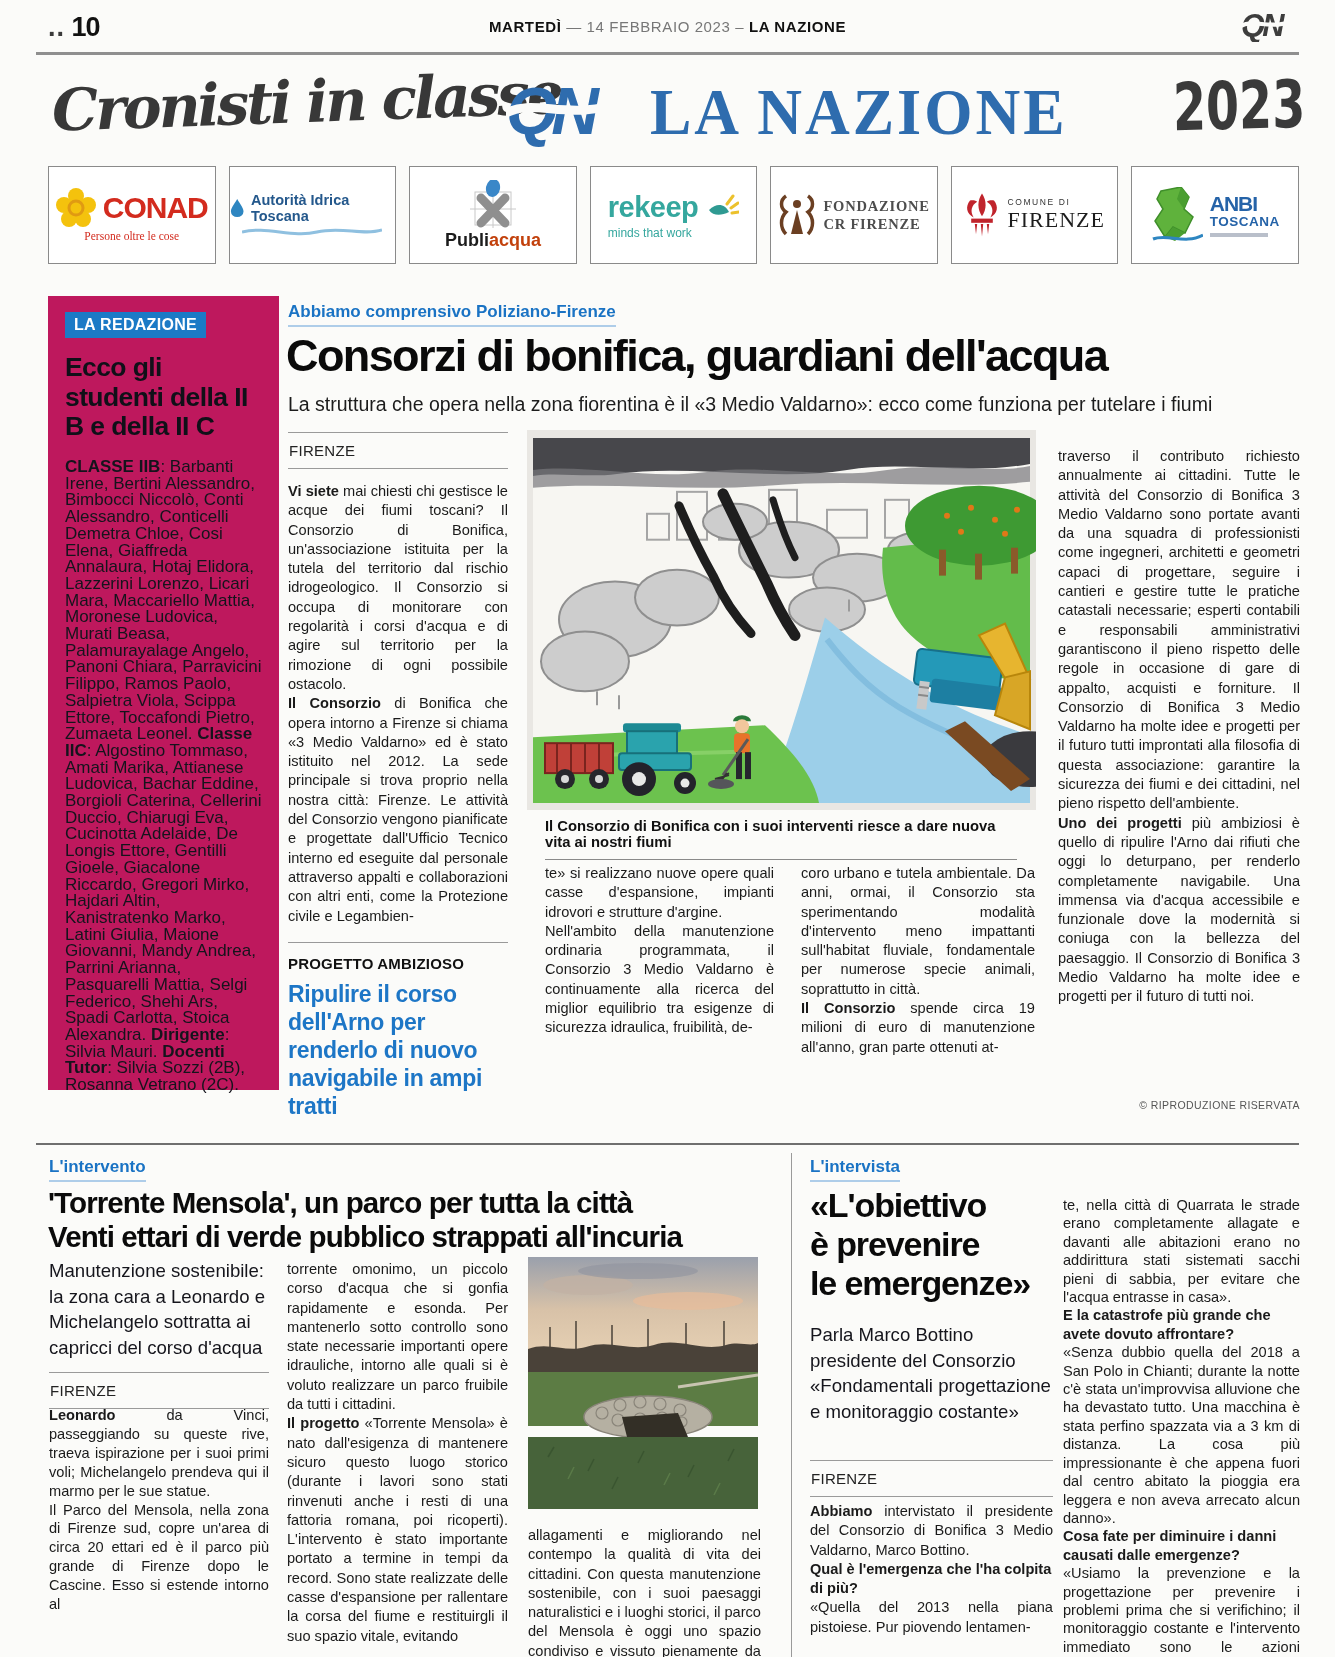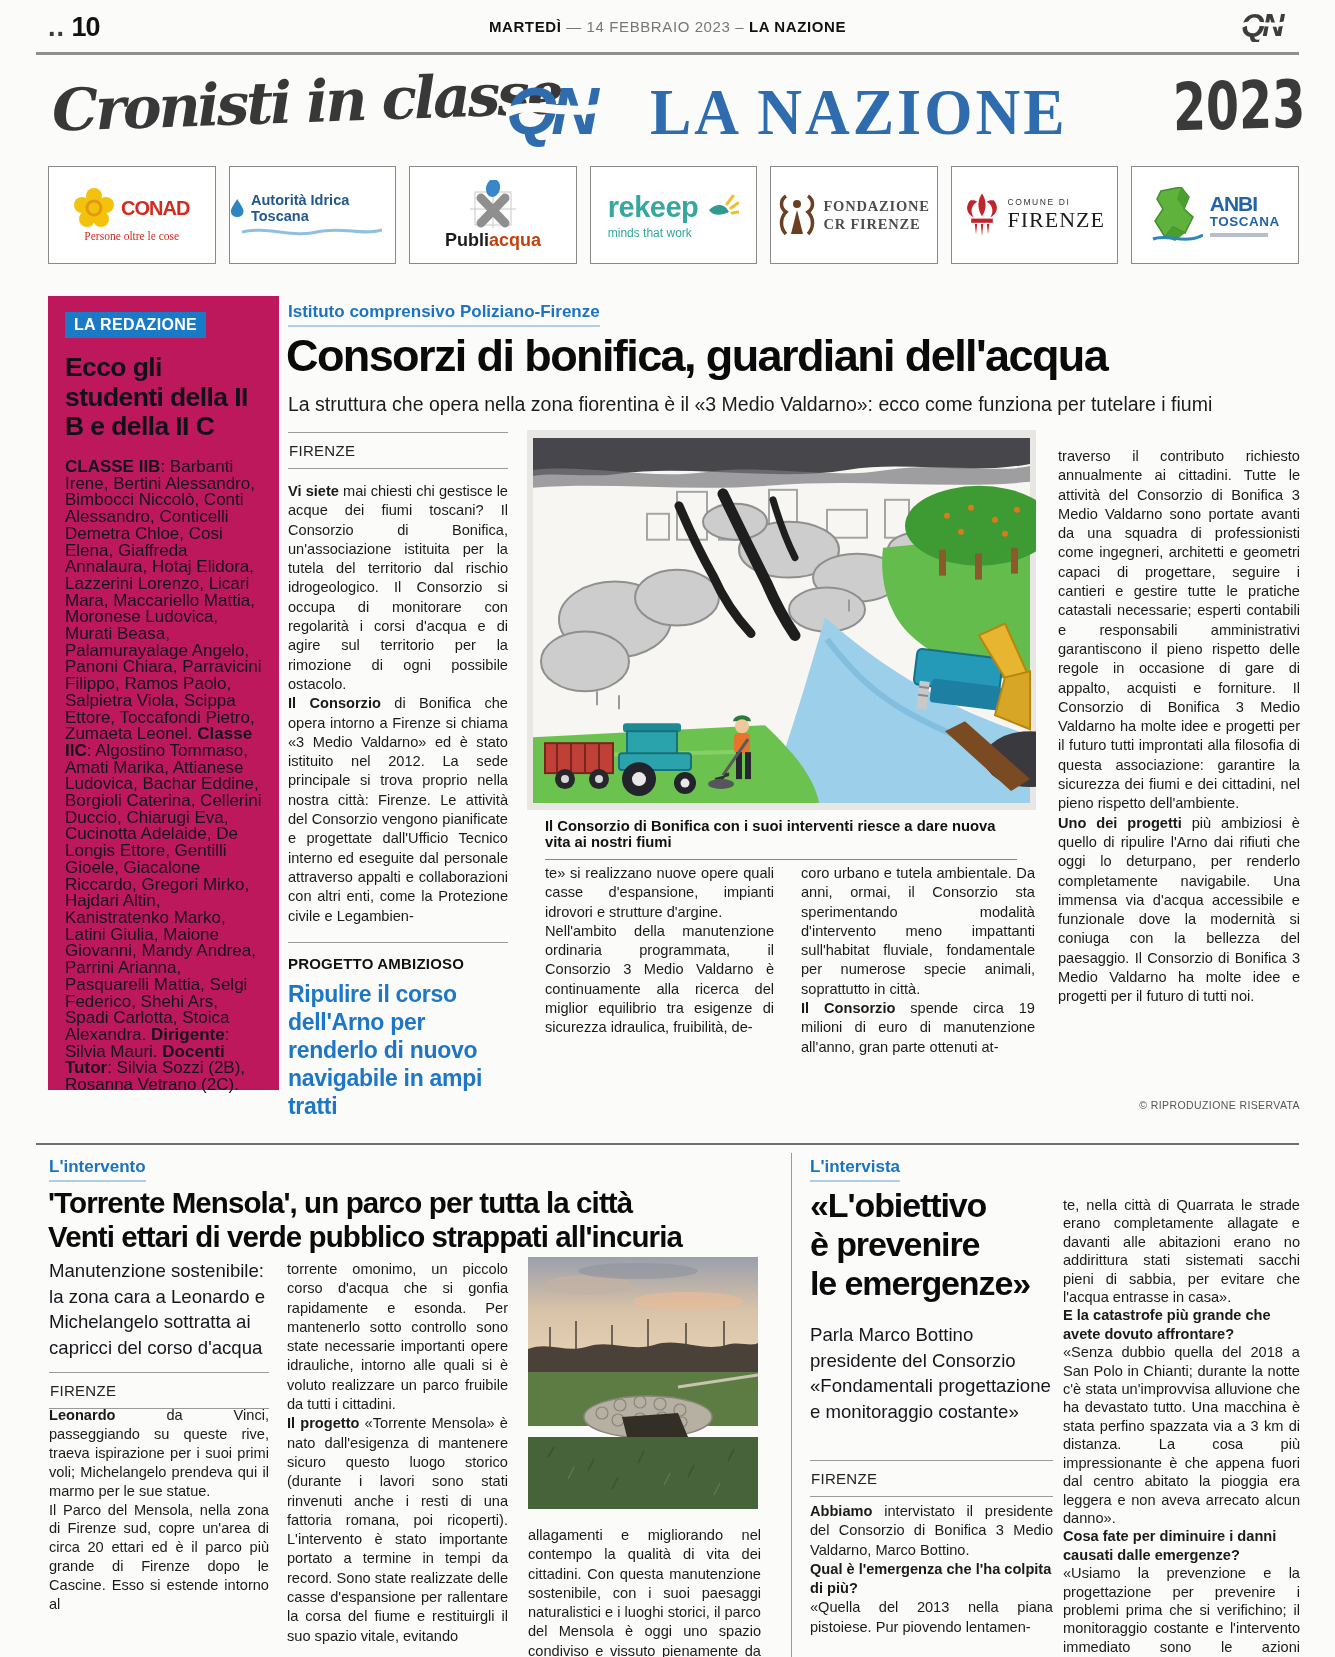--- a/index.html
+++ b/index.html
@@ -18,21 +18,21 @@
   .qn-big{position:absolute;left:506px;top:74px;width:120px;height:74px;color:#2e6cae;}
   .brand{position:absolute;left:650px;top:76px;font-family:"Liberation Serif",serif;font-weight:bold;font-size:62px;
     color:#2e6cae;letter-spacing:3px;white-space:nowrap;transform:scaleY(1.04);transform-origin:left top;}
   .year{position:absolute;right:30px;top:66px;font-size:66px;font-weight:bold;color:#3a3a3a;
     transform:scaleX(.72) rotate(-1deg);transform-origin:right top;font-family:"DejaVu Sans",sans-serif;}
   
   .sponsors{position:absolute;top:166px;left:48px;right:36px;height:98px;display:flex;gap:13px;}
   .sponsor{flex:1;border:1px solid #8a8a8a;background:#fff;display:flex;align-items:center;justify-content:center;overflow:hidden;}
   .sp-col{display:flex;flex-direction:column;align-items:center;gap:2px;}
   .sp-row{display:flex;align-items:center;gap:7px;}
-  .conad-name{font-size:20px;font-weight:bold;color:#d32b1e;letter-spacing:-1px;}
+  .conad-name{font-size:30px;font-weight:bold;color:#d32b1e;letter-spacing:-1px;}
   .conad-tag{font-size:11.5px;color:#d32b1e;font-family:"Liberation Serif",serif;}
   .ait-name{font-size:14.5px;font-weight:bold;color:#24588c;}
   .publi-black{font-size:18px;font-weight:bold;color:#1c1c1c;}
   .publi-blue{font-size:18px;font-weight:bold;color:#c2410c;}
   .rekeep-name{font-size:29px;font-weight:bold;color:#35a79e;letter-spacing:-.5px;}
   .rekeep-tag{font-size:12px;color:#35a79e;}
   .fond-txt{font-family:"Liberation Serif",serif;font-weight:bold;font-size:14.5px;color:#4d4d4d;letter-spacing:.8px;line-height:1.25;}
   .com-small{font-size:8.5px;letter-spacing:1.6px;color:#333;}
   .com-big{font-family:"Liberation Serif",serif;font-size:22px;color:#1d1d1d;letter-spacing:1px;}
   .anbi-a{font-size:21px;font-weight:bold;color:#2563a8;letter-spacing:-1px;line-height:1;}
@@ -217,21 +217,21 @@
   </div>
 
   <div class="redazione">
     <span class="badge">LA REDAZIONE</span>
     <div class="red-title">Ecco gli studenti della II B e della II C</div>
     <div class="red-body">
       <b>CLASSE IIB</b><span>: Barbanti Irene, Bertini Alessandro, Bimbocci Niccolò, Conti Alessandro, Conticelli Demetra Chloe, Cosi Elena, Giaffreda Annalaura, Hotaj Elidora, Lazzerini Lorenzo, Licari Mara, Maccariello Mattia, Moronese Ludovica, Murati Beasa, Palamurayalage Angelo, Panoni Chiara, Parravicini Filippo, Ramos Paolo, Salpietra Viola, Scippa Ettore, Toccafondi Pietro, Zumaeta Leonel. </span><b>Classe IIC</b><span>: Algostino Tommaso, Amati Marika, Attianese Ludovica, Bachar Eddine, Borgioli Caterina, Cellerini Duccio, Chiarugi Eva, Cucinotta Adelaide, De Longis Ettore, Gentilli Gioele, Giacalone Riccardo, Gregori Mirko, Hajdari Altin, Kanistratenko Marko, Latini Giulia, Maione Giovanni, Mandy Andrea, Parrini Arianna, Pasquarelli Mattia, Selgi Federico, Shehi Ars, Spadi Carlotta, Stoica Alexandra. </span><b>Dirigente</b><span>: Silvia Mauri. </span><b>Docenti Tutor</b><span>: Silvia Sozzi (2B), Rosanna Vetrano (2C).</span>
     </div>
   </div>
 
-  <div class="abs m-kicker"><span class="kicker">Istituto comprensivo Poliziano-Firenze</span></div>
+  <div class="abs m-kicker"><span class="kicker">Abbiamo comprensivo Poliziano-Firenze</span></div>
   <h1 class="abs m-headline" style="margin:0;">Consorzi di bonifica, guardiani dell'acqua</h1>
   <div class="abs m-subhead">La struttura che opera nella zona fiorentina è il «3 Medio Valdarno»: ecco come funziona per tutelare i fiumi</div>
 
   <div class="abs m-col1 body">
     <div class="dateline">FIRENZE</div>
     <p><b class="lead">Vi siete</b><span> mai chiesti chi gestisce le acque dei fiumi toscani? Il Consorzio di Bonifica, un'associazione istituita per la tutela del territorio dal rischio idrogeologico. Il Consorzio si occupa di monitorare con regolarità i corsi d'acqua e di agire sul territorio per la rimozione di ogni possibile ostacolo.</span></p>
     <p><b class="lead">Il Consorzio</b><span> di Bonifica che opera intorno a Firenze si chiama «3 Medio Valdarno» ed è stato istituito nel 2012. La sede principale si trova proprio nella nostra città: Firenze. Le attività del Consorzio vengono pianificate e progettate dall'Ufficio Tecnico interno ed eseguite dal personale attraverso appalti e collaborazioni con altri enti, come la Protezione civile e Legambien-</span></p>
     <div class="progetto">
       <div class="progetto-label">PROGETTO AMBIZIOSO</div>
       <div class="progetto-text">Ripulire il corso dell'Arno per renderlo di nuovo navigabile in ampi tratti</div>

